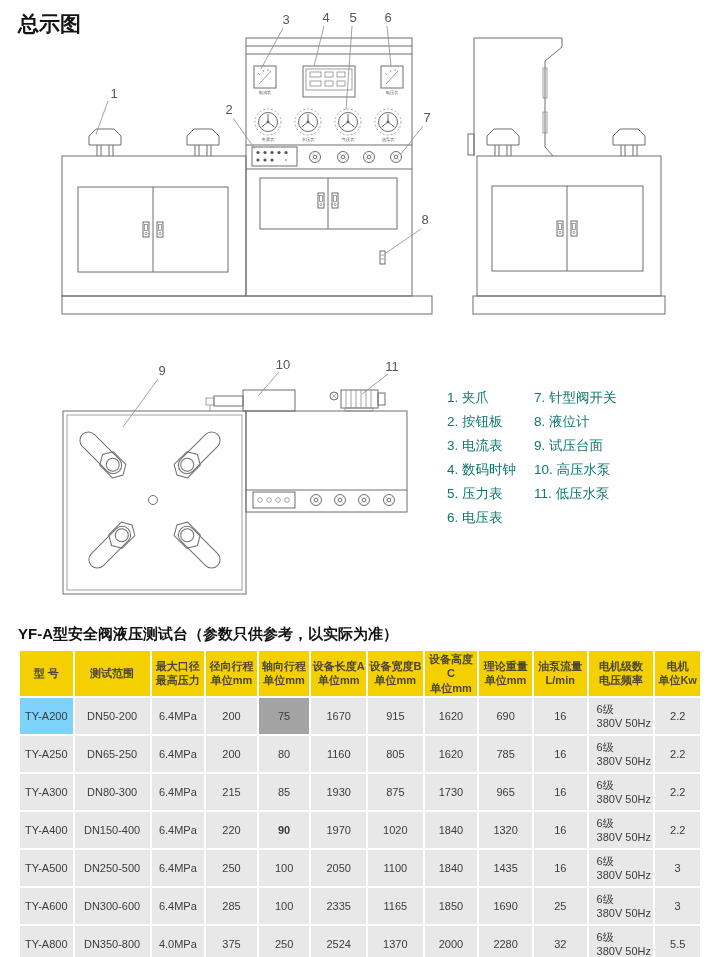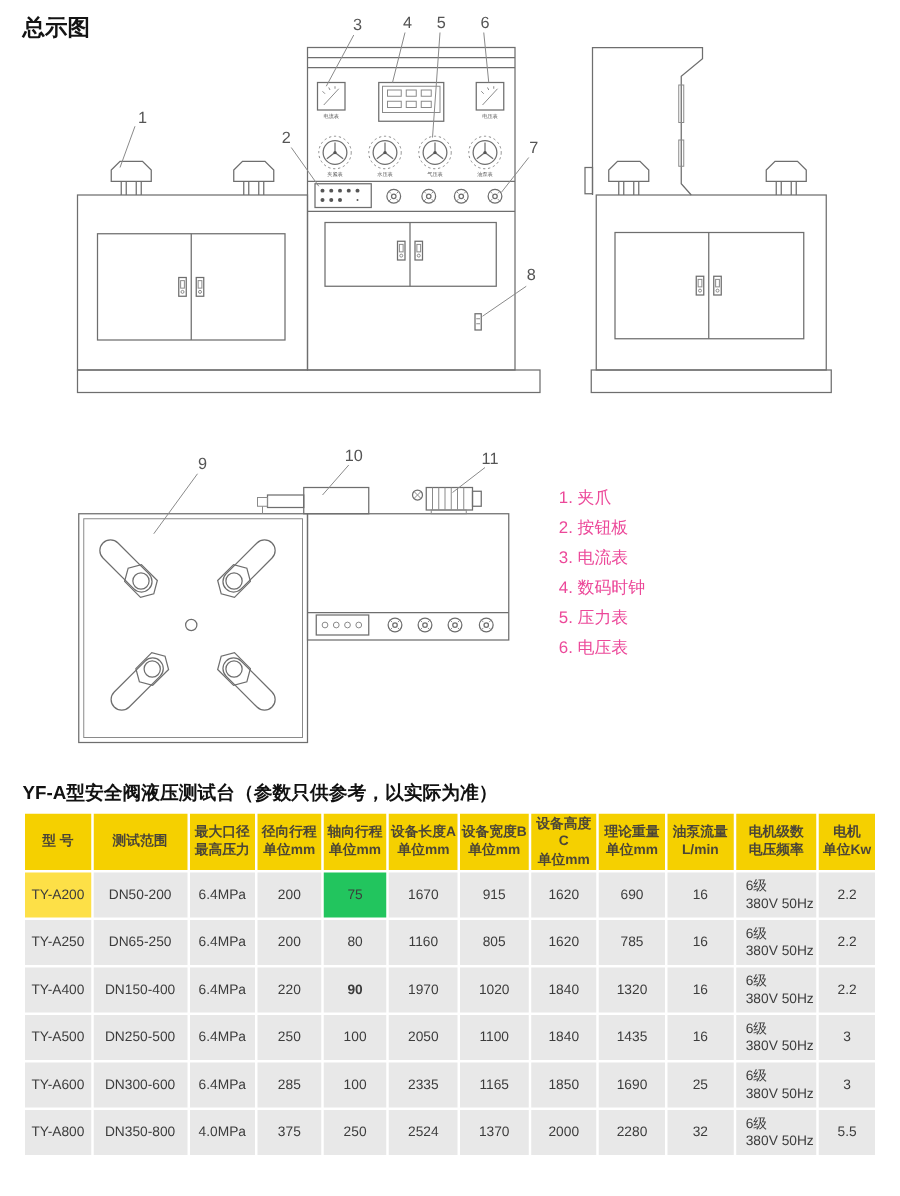--- a/index.html
+++ b/index.html
@@ -1,30 +1,30 @@
 <!DOCTYPE html>
 <html><head>
 <meta charset="utf-8">
 <style>
   html,body{margin:0;padding:0;}
   body{
     width:720px;height:957px;position:relative;background:#fff;overflow:hidden;
     font-family:"Liberation Sans","DejaVu Sans",sans-serif;color:#333;
   }
   .page-title{
-    position:absolute;left:18px;top:10px;font-size:18px;font-weight:bold;color:#141414;
+    position:absolute;left:18px;top:10px;font-size:21px;font-weight:bold;color:#141414;
   }
   svg.diagram{position:absolute;left:0;top:0;}
   svg .ln{stroke:#6e6e6e;stroke-width:1;fill:none;}
   svg .thin{stroke:#8a8a8a;stroke-width:0.8;fill:none;}
   svg .dot{fill:#555;stroke:none;}
   svg text.callout{font-size:13px;fill:#555;font-family:"Liberation Sans","DejaVu Sans",sans-serif;}
   svg text.tiny{font-size:4.2px;fill:#555;font-family:"Liberation Sans","DejaVu Sans",sans-serif;text-anchor:middle;}
   .legend{
-    position:absolute;left:447px;top:386px;display:flex;font-size:13.5px;color:#ec4899;
+    position:absolute;left:447px;top:386px;display:flex;font-size:13.5px;color:#0f766e;
   }
   .legend ul{list-style:none;margin:0;padding:0;}
   .legend li{line-height:24px;white-space:nowrap;}
   .legend .col1{width:87px;}
   .table-title{
     position:absolute;left:18px;top:625px;font-size:15px;font-weight:bold;color:#111;
   }
   table.spec{
     position:absolute;left:18px;top:649px;width:684px;
     border-collapse:separate;border-spacing:2px;table-layout:fixed;
@@ -266,20 +266,27 @@
 
 <div class="legend">
   <ul class="col1">
     <li>1. 夹爪</li>
     <li>2. 按钮板</li>
     <li>3. 电流表</li>
     <li>4. 数码时钟</li>
     <li>5. 压力表</li>
     <li>6. 电压表</li>
   </ul>
+  <ul class="col2">
+    <li>7. 针型阀开关</li>
+    <li>8. 液位计</li>
+    <li>9. 试压台面</li>
+    <li>10. 高压水泵</li>
+    <li>11. 低压水泵</li>
+  </ul>
 </div>
 
 <div class="table-title">YF-A型安全阀液压测试台（参数只供参考，以实际为准）</div>
 
 <table class="spec">
   <colgroup>
       <col style="width: 52px;">
       <col style="width: 74px;">
       <col style="width: 52px;">
       <col style="width: 50px;">
@@ -313,44 +320,59 @@
         <th style="background: rgb(245, 208, 0);">油泵流量
 L/min</th>
         <th style="background: rgb(245, 208, 0);">电机级数
 电压频率</th>
         <th style="background: rgb(245, 208, 0);">电机
 单位Kw</th>
       </tr>
     </thead>
   <tbody>
       <tr>
-        <td style="background: #fde047;">TY-A200</td>
+        <td style="background: #7dd3fc;">TY-A200</td>
         <td style="background: rgb(232, 232, 232);">DN50-200</td>
         <td style="background: rgb(232, 232, 232);">6.4MPa</td>
         <td style="background: rgb(232, 232, 232);">200</td>
-        <td style="background: #22c55e;">75</td>
+        <td style="background: #a3a3a3;">75</td>
         <td style="background: rgb(232, 232, 232);">1670</td>
         <td style="background: rgb(232, 232, 232);">915</td>
         <td style="background: rgb(232, 232, 232);">1620</td>
         <td style="background: rgb(232, 232, 232);">690</td>
         <td style="background: rgb(232, 232, 232);">16</td>
         <td style="background: rgb(232, 232, 232);">6级
 380V 50Hz</td>
         <td style="background: rgb(232, 232, 232);">2.2</td>
       </tr>
       <tr>
         <td style="background: rgb(232, 232, 232);">TY-A250</td>
         <td style="background: rgb(232, 232, 232);">DN65-250</td>
         <td style="background: rgb(232, 232, 232);">6.4MPa</td>
         <td style="background: rgb(232, 232, 232);">200</td>
         <td style="background: rgb(232, 232, 232);">80</td>
         <td style="background: rgb(232, 232, 232);">1160</td>
         <td style="background: rgb(232, 232, 232);">805</td>
         <td style="background: rgb(232, 232, 232);">1620</td>
         <td style="background: rgb(232, 232, 232);">785</td>
+        <td style="background: rgb(232, 232, 232);">16</td>
+        <td style="background: rgb(232, 232, 232);">6级
+380V 50Hz</td>
+        <td style="background: rgb(232, 232, 232);">2.2</td>
+      </tr>
+      <tr>
+        <td style="background: rgb(232, 232, 232);">TY-A300</td>
+        <td style="background: rgb(232, 232, 232);">DN80-300</td>
+        <td style="background: rgb(232, 232, 232);">6.4MPa</td>
+        <td style="background: rgb(232, 232, 232);">215</td>
+        <td style="background: rgb(232, 232, 232);">85</td>
+        <td style="background: rgb(232, 232, 232);">1930</td>
+        <td style="background: rgb(232, 232, 232);">875</td>
+        <td style="background: rgb(232, 232, 232);">1730</td>
+        <td style="background: rgb(232, 232, 232);">965</td>
         <td style="background: rgb(232, 232, 232);">16</td>
         <td style="background: rgb(232, 232, 232);">6级
 380V 50Hz</td>
         <td style="background: rgb(232, 232, 232);">2.2</td>
       </tr>
       <tr>
         <td style="background: rgb(232, 232, 232);">TY-A400</td>
         <td style="background: rgb(232, 232, 232);">DN150-400</td>
         <td style="background: rgb(232, 232, 232);">6.4MPa</td>
         <td style="background: rgb(232, 232, 232);">220</td>

